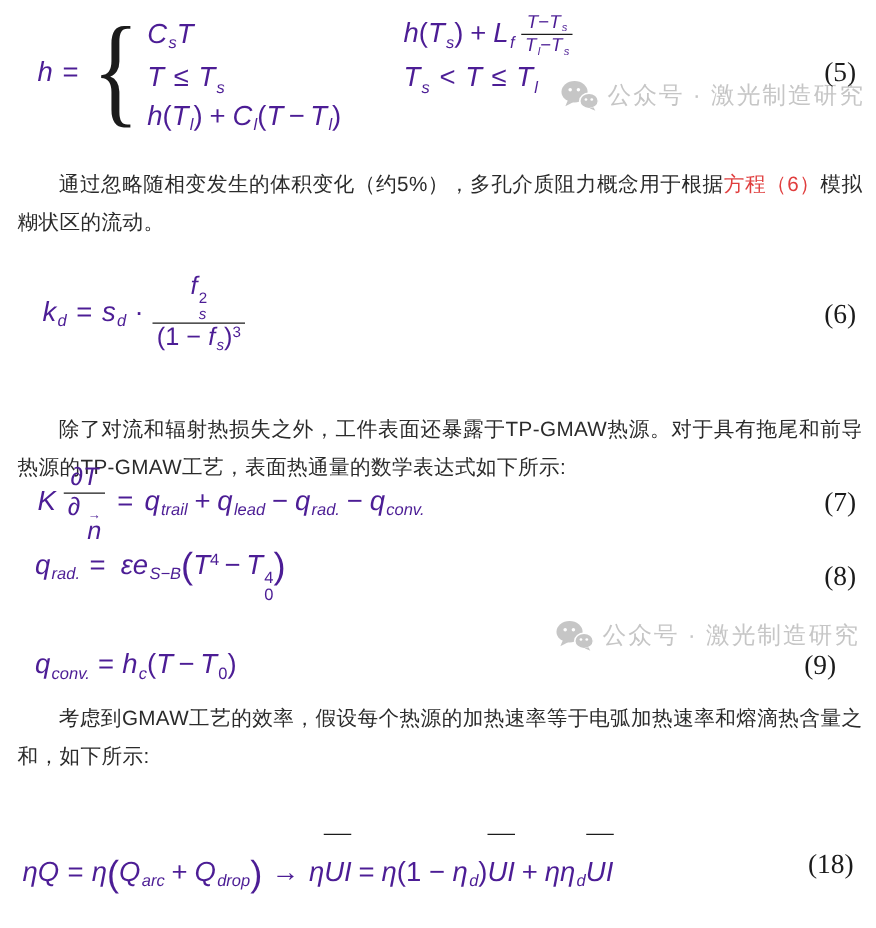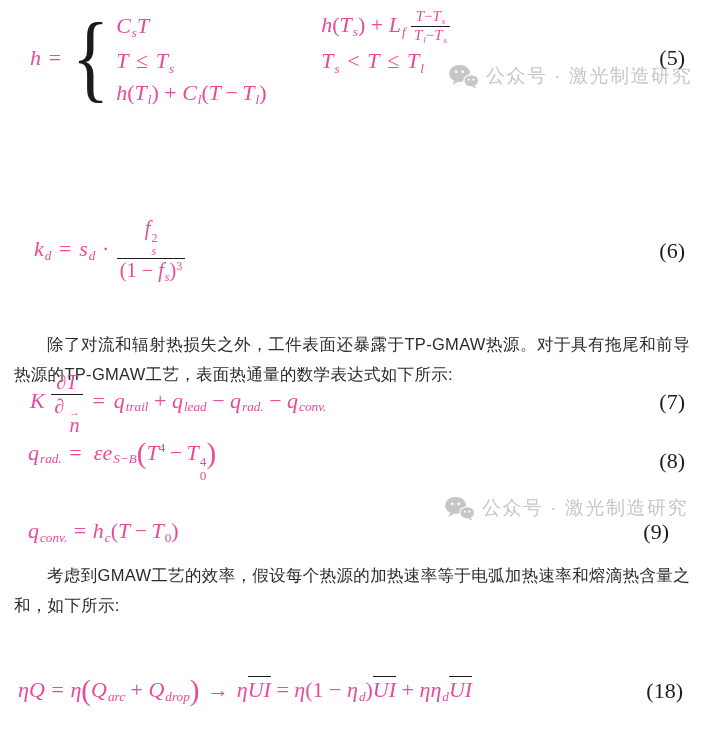--- a/index.html
+++ b/index.html
@@ -7,42 +7,42 @@
     position:relative;width:701px;height:742px;background:#ffffff;overflow:hidden;
     font-family:"Liberation Sans",sans-serif;
   }
 
   
   .equation{
     position:absolute;display:flex;align-items:center;color:#1b1b1b;z-index:2;
   }
   .eqbody{display:flex;align-items:center;}
   .math{
-    font-family:Liberation Serif, serif;
-    font-size:22px;white-space:nowrap;color:#ec4899;
+    font-family:Liberation Sans, sans-serif;
+    font-size:22px;white-space:nowrap;color:#4c1d95;
   }
   .ms{font-size:0.60em;vertical-align:-0.32em;margin-left:1px;}
   .msup{font-size:0.60em;vertical-align:0.55em;}
   .mr{font-style:normal;}
   .mi{font-style:italic;}
   .mrb{font-style:normal;font-size:1.32em;line-height:1;vertical-align:-0.12em;font-weight:400;}
   .msp{display:inline-block;}
   .mfrac{
     display:inline-flex;flex-direction:column;vertical-align:middle;
     text-align:center;font-size:0.68em;line-height:1.15;margin:0 1px;
   }
   .mfrac.big{font-size:0.92em;}
   .mnum{display:block;padding:0 3px;}
   .mden{display:block;border-top:1.5px solid #1b1b1b;padding:0 3px;}
   .mss{
     display:inline-flex;flex-direction:column;font-size:0.60em;
     vertical-align:-0.52em;line-height:1.08;text-align:left;margin-left:1px;
   }
   .mss span{display:block;}
-  .mol{display:inline-block;border-top:1.7px solid #1b1b1b;padding-top:1px;line-height:1.05;}
+  .mol{display:inline-block;border-top:1.7px solid #1b1b1b;padding-top:18px;line-height:1.05;}
   .mvec{display:inline-flex;flex-direction:column;align-items:center;vertical-align:-0.15em;line-height:0.8;}
   .marr{font-size:0.52em;line-height:0.8;}
   .brace{
     font-family:"Liberation Serif","DejaVu Serif",serif;color:#1b1b1b;
     font-size:98px;line-height:0.95;transform:scaleX(0.8);margin:0 2px 0 6px;font-weight:400;
   }
   .piecewise{display:grid;grid-template-columns:205px auto;row-gap:3px;align-items:center;}
   .eqnum{
     margin-left:auto;font-family:"Liberation Serif","DejaVu Serif",serif;
     font-size:22px;color:#1b1b1b;
@@ -104,20 +104,21 @@
       <circle cx="10.5" cy="10" r="1.8" fill="#ffffff"></circle>
       <circle cx="19" cy="10" r="1.8" fill="#ffffff"></circle>
       <ellipse cx="30" cy="21.5" rx="9.6" ry="8" fill="currentColor" stroke="#ffffff" stroke-width="1.6"></ellipse>
       <path d="M34.5 28 L36.5 31.5 L30.5 29 Z" fill="currentColor"></path>
       <circle cx="26.8" cy="20" r="1.4" fill="#ffffff"></circle>
       <circle cx="32.8" cy="20" r="1.4" fill="#ffffff"></circle>
     </svg>
     <span>公众号 · 激光制造研究</span>
   </div>
 
+  <p class="para p1"><span>通过忽略随相变发生的体积变化（约5%），多孔介质阻力概念用于根据</span><span class="red">方程（6）</span><span>模拟糊状区的流动。</span></p>
 
   <div class="equation eq6">
     <span class="math"><span class="mi">k</span><span class="ms mi">d</span><span class="msp" style="width: 0.35em;"></span><span class="mr">=</span><span class="msp" style="width: 0.35em;"></span><span class="mi">s</span><span class="ms mi">d</span><span class="msp" style="width: 0.3em;"></span><span class="mr">·</span><span class="msp" style="width: 0.3em;"></span><span class="mfrac big">
           <span class="mnum"><span class="mi">f</span><span class="mss">
               <span class="mr">2</span>
               <span class="mi">s</span>
             </span></span>
           <span class="mden"><span class="mr">(1 − </span><span class="mi">f</span><span class="ms mi">s</span><span class="mr">)</span><span class="msup mr">3</span></span>
         </span></span>
     <span class="eqnum">(6)</span>

